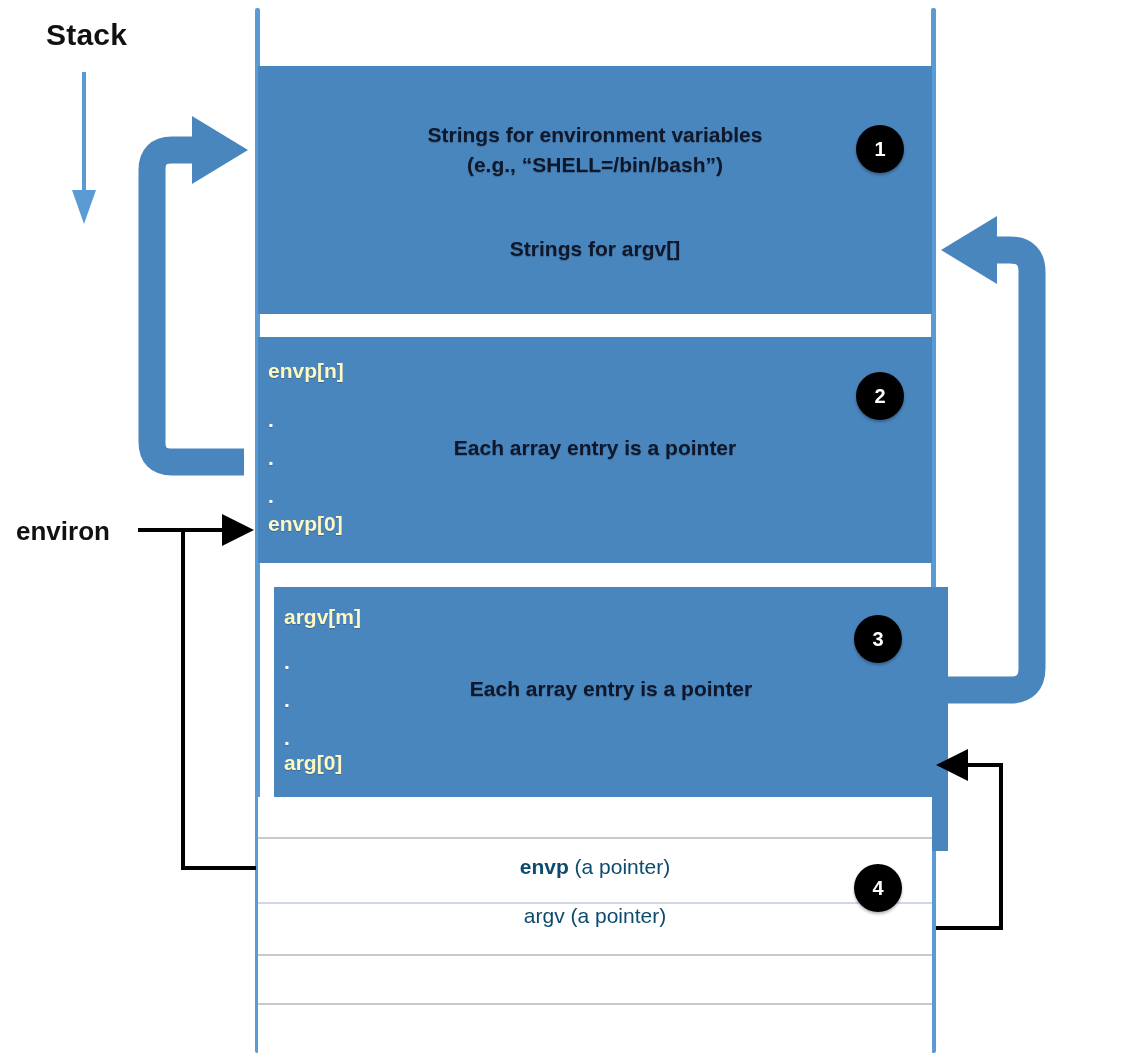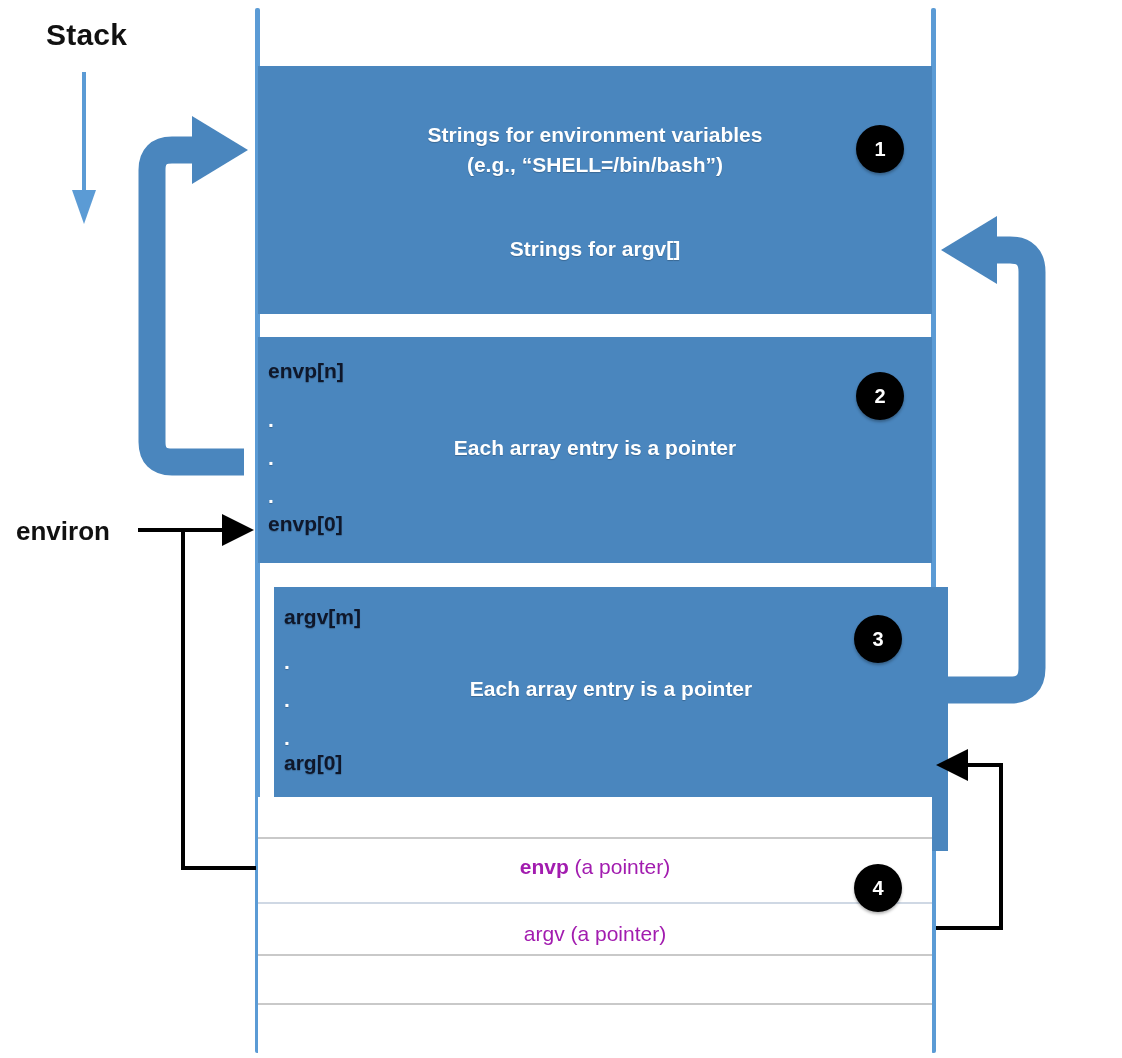--- a/index.html
+++ b/index.html
@@ -57,35 +57,35 @@
   }
   #block-strings { top: 66px;  height: 248px; }
   #block-envp    { top: 337px; height: 226px; }
   #block-argv    { top: 587px; height: 264px; margin-left: 16px; }
 
   .block-center-text {
     position: absolute;
     left: 0;
     width: 100%;
     text-align: center;
-    color: #ffffff;
+    color: #0f172a;
     font-weight: bold;
     font-size: 21px;
     line-height: 30px;
     text-shadow: 0 1px 1px rgba(0,0,0,.22);
   }
   #strings-env-text { top: 54px; }
   #strings-argv-text { top: 168px; }
   #envp-pointer-text { top: 96px; }
   #argv-pointer-text { top: 87px; }
 
   .block-edge-label {
     position: absolute;
     left: 10px;
-    color: #0f172a;
+    color: #fef9c3;
     font-weight: bold;
     font-size: 21px;
     text-shadow: 0 1px 1px rgba(0,0,0,.22);
   }
   .block-dots {
     position: absolute;
     left: 10px;
     color: #ffffff;
     font-weight: bold;
     font-size: 21px;
@@ -132,25 +132,25 @@
   #rule-a { top: 40px; }
   #rule-b { top: 105px;  background:#cfd8e4; }
   #rule-c { top: 157px; }
   #rule-d { top: 206px; }
 
   .cell-text {
     position: absolute;
     left: 0;
     width: 674px;
     text-align: center;
-    color: #a21caf;
+    color: #0c4a6e;
     font-size: 21px;
   }
   #cell-envp { top: 58px; }
-  #cell-argv { top: 125px; text-align: center; }
+  #cell-argv { top: 107px; text-align: center; }
   #cell-argc { top: 169px; }
   .cell-text b { font-weight: bold; }
 
   
   #environ-label {
     position: absolute;
     left: 16px;
     top: 516px;
     font-size: 26px;
     font-weight: bold;

